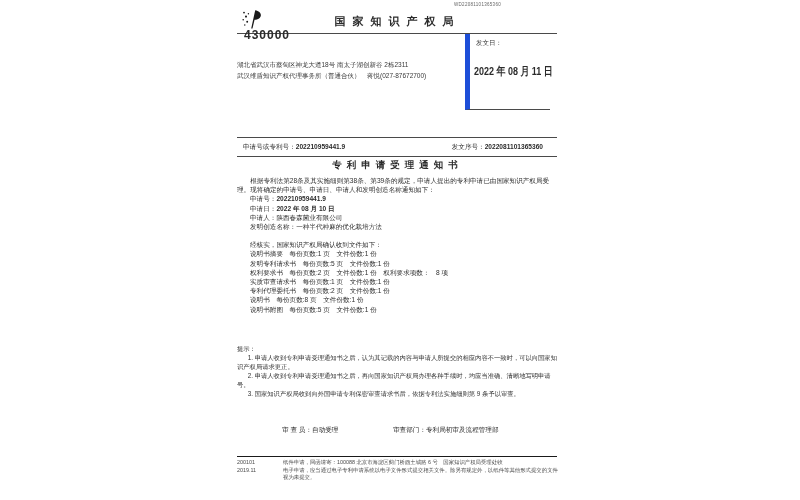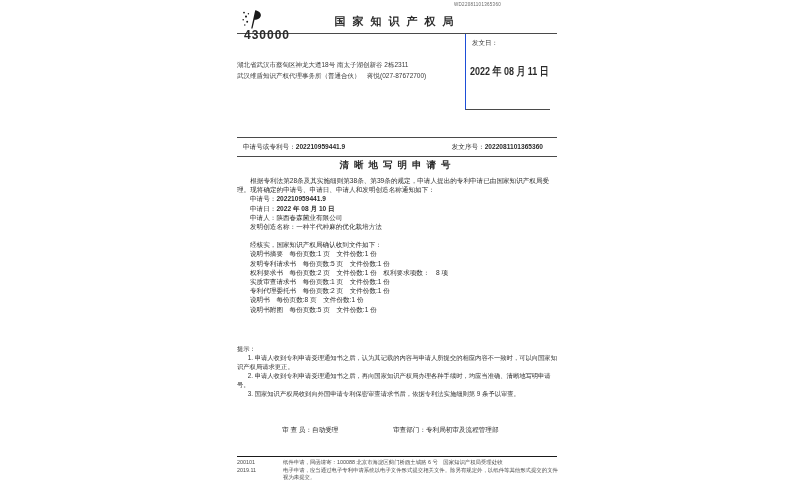--- a/index.html
+++ b/index.html
@@ -14,21 +14,21 @@
   .serial{position:absolute;left:224px;top:2px;font-size:4.5px;color:#666;letter-spacing:.3px;}
   .rule{position:absolute;left:7px;width:320px;border-top:1px solid #4a4a4a;height:0;}
   .rule-top{top:33px;}
 
   
   .postcode{position:absolute;left:14px;top:28px;font-size:12px;font-weight:bold;letter-spacing:1px;}
   .address{position:absolute;left:7px;top:59px;width:226px;font-size:6.5px;line-height:11px;color:#3a3a3a;}
 
   
   .datebox{position:absolute;left:235px;top:34px;width:85px;height:76px;
-           border-left:1px solid #1d4ed8;border-bottom:1px solid #4a4a4a;box-sizing:border-box;}
+           border-left:5px solid #1d4ed8;border-bottom:1px solid #4a4a4a;box-sizing:border-box;}
   .datebox .lbl{position:absolute;left:6px;top:5px;font-size:6.5px;color:#3a3a3a;}
   .datebox .val{position:absolute;left:4px;top:30px;font-size:11.5px;font-weight:bold;
                 white-space:nowrap;transform:scaleX(.78);transform-origin:left center;}
 
   
   .metaband{position:absolute;left:7px;top:137px;width:320px;height:20px;box-sizing:border-box;
             border-top:1px solid #4a4a4a;border-bottom:1px solid #4a4a4a;
             display:flex;align-items:center;font-size:6.6px;}
   .metaband .m-left{margin-left:6px;}
   .metaband .m-right{margin-left:auto;margin-right:14px;}
@@ -95,21 +95,21 @@
 
     <div class="metaband">
       <span class="m-left">
         <span>申请号或专利号：</span><b>202210959441.9</b>
       </span>
       <span class="m-right">
         <span>发文序号：</span><b>2022081101365360</b>
       </span>
     </div>
 
-    <div class="doc-title">清晰地写明申请号</div>
+    <div class="doc-title">专利申请受理通知书</div>
 
     <div class="bodytext">
       <p class="indent">根据专利法第28条及其实施细则第38条、第39条的规定，申请人提出的专利申请已由国家知识产权局受理。现将确定的申请号、申请日、申请人和发明创造名称通知如下：</p>
       <p class="detail"><span>申请号：</span><b>202210959441.9</b></p>
       <p class="detail"><span>申请日：</span><b>2022 年 08 月 10 日</b></p>
       <p class="detail"><span>申请人：</span><span>陕西春森菌业有限公司</span></p>
       <p class="detail"><span>发明创造名称：</span><span>一种半代种麻的优化栽培方法</span></p>
       <p class="files-intro">经核实，国家知识产权局确认收到文件如下：</p>
       <p class="file-row">说明书摘要　每份页数:1 页　文件份数:1 份</p>
       <p class="file-row">发明专利请求书　每份页数:5 页　文件份数:1 份</p>

